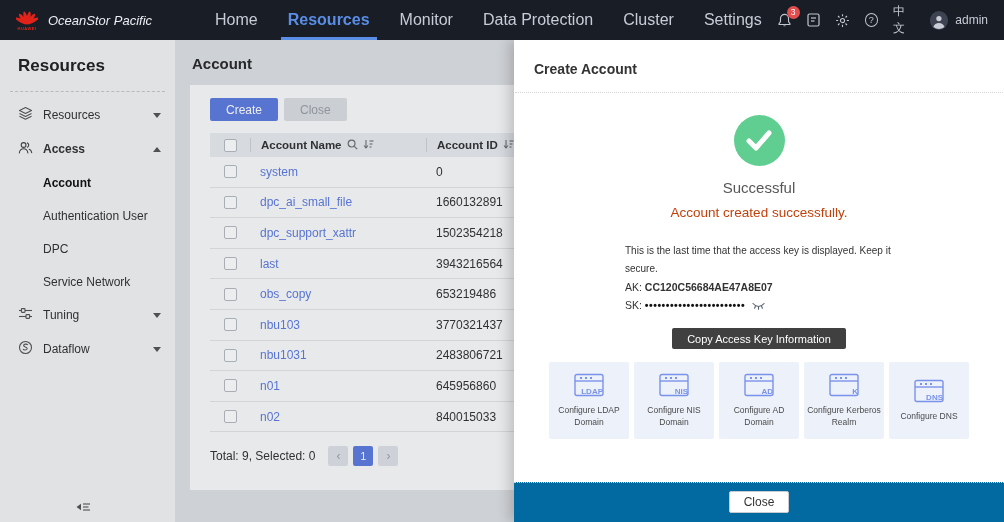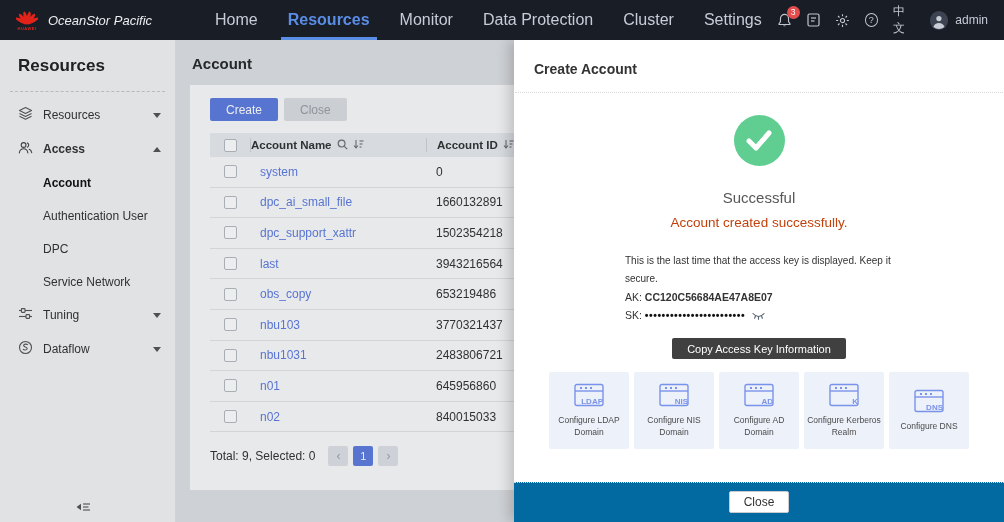--- a/index.html
+++ b/index.html
@@ -53,21 +53,21 @@
   .btn-row { display:flex; gap:6px; }
   .btn-create { background:#5e7ce0; color:#fff; border:none; font-size:12px; padding:0 16px; height:23px;
                 border-radius:2px; cursor:pointer; font-family:inherit; }
   .btn-delete { background:#dcdee2; color:#9aa0a8; border:none; font-size:12px; padding:0 16px; height:23px;
                 border-radius:2px; font-family:inherit; }
   .tbl { margin-top:12px; width:calc(100% - 0px); }
   .tbl-head { display:flex; align-items:center; height:24px; background:#e9ebef; font-size:11.5px;
               font-weight:bold; color:#333; }
   .col-check { width:40px; display:flex; justify-content:center; }
   .col-name { width:176px; display:flex; align-items:center; gap:5px; border-left:1px solid #cfd1d5;
-              height:14px; }
+              padding-left:10px; height:14px; }
   .col-id { flex:1; display:flex; align-items:center; gap:5px; border-left:1px solid #cfd1d5;
             padding-left:10px; height:14px; }
   .tbl-row { display:flex; align-items:center; height:30.6px; border-bottom:1px solid #e3e4e7;
              font-size:12px; color:#333; }
   .tbl-row .cell-name { width:176px; padding-left:10px; }
   .tbl-row .cell-id { flex:1; padding-left:10px; }
   .link { color:#5e7ce0; cursor:pointer; }
   .cbx { width:13px; height:13px; border:1px solid #b7bac1; border-radius:2px; background:#fff; cursor:pointer; }
   .pag { display:flex; align-items:center; gap:5px; margin-top:14px; font-size:12px; color:#333; }
   .pag .summary { margin-right:8px; }
@@ -80,21 +80,21 @@
   .mask { position:absolute; top:40px; left:0; width:514px; bottom:0; background:rgba(16,22,35,0.08); z-index:5; }
 
   
   .drawer { position:absolute; top:40px; left:514px; right:0; bottom:0; background:#fff; z-index:10;
             box-shadow:-5px 0 12px rgba(0,0,0,0.18); }
   .dw-title { font-size:14px; font-weight:bold; color:#333; padding:21px 0 15px 20px; }
   .dw-dotted { border-bottom:1px dotted #d8d8d8; margin:0 1px; }
   .dw-body { display:flex; flex-direction:column; align-items:center; }
   .ok-circle { width:51px; height:51px; border-radius:50%; background:#5fce90; margin-top:22px;
                display:flex; align-items:center; justify-content:center; }
-  .status-title { font-size:15px; color:#575757; margin-top:23px; }
+  .status-title { font-size:15px; color:#575757; margin-top:13px; }
   .status-msg { font-size:13.5px; color:#c2410c; margin-top:9px; }
   .key-block { width:268px; margin-top:22px; font-size:10px; color:#333; line-height:18px; }
   .ak-line, .sk-line { font-size:10.5px; }
   .ak-val { font-weight:bold; }
   .sk-dots { font-weight:bold; letter-spacing:.5px; color:#111; }
   .eye { margin-left:4px; cursor:pointer; vertical-align:middle; }
   .btn-copy { background:#404040; color:#fff; border:none; border-radius:2px; font-size:11px;
               padding:0 15px; height:21px; margin-top:13px; cursor:pointer; font-family:inherit; }
   .cfg-cards { display:flex; gap:5px; margin-top:13px;align-items:flex-end; }
   .cfg-card { width:80px; height:77px; background:#edf1fa; border-radius:2px; display:flex;

